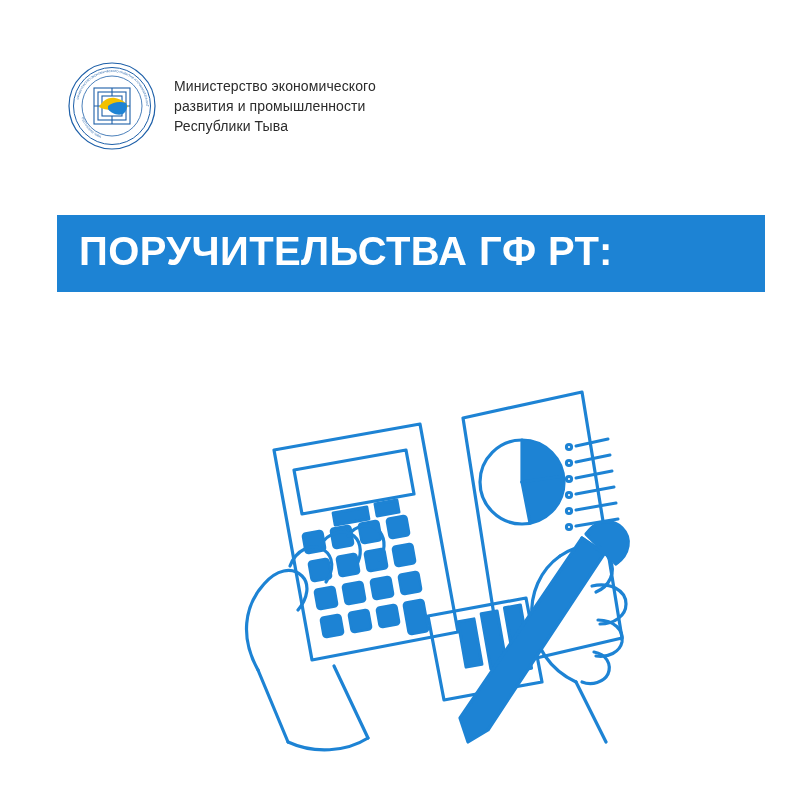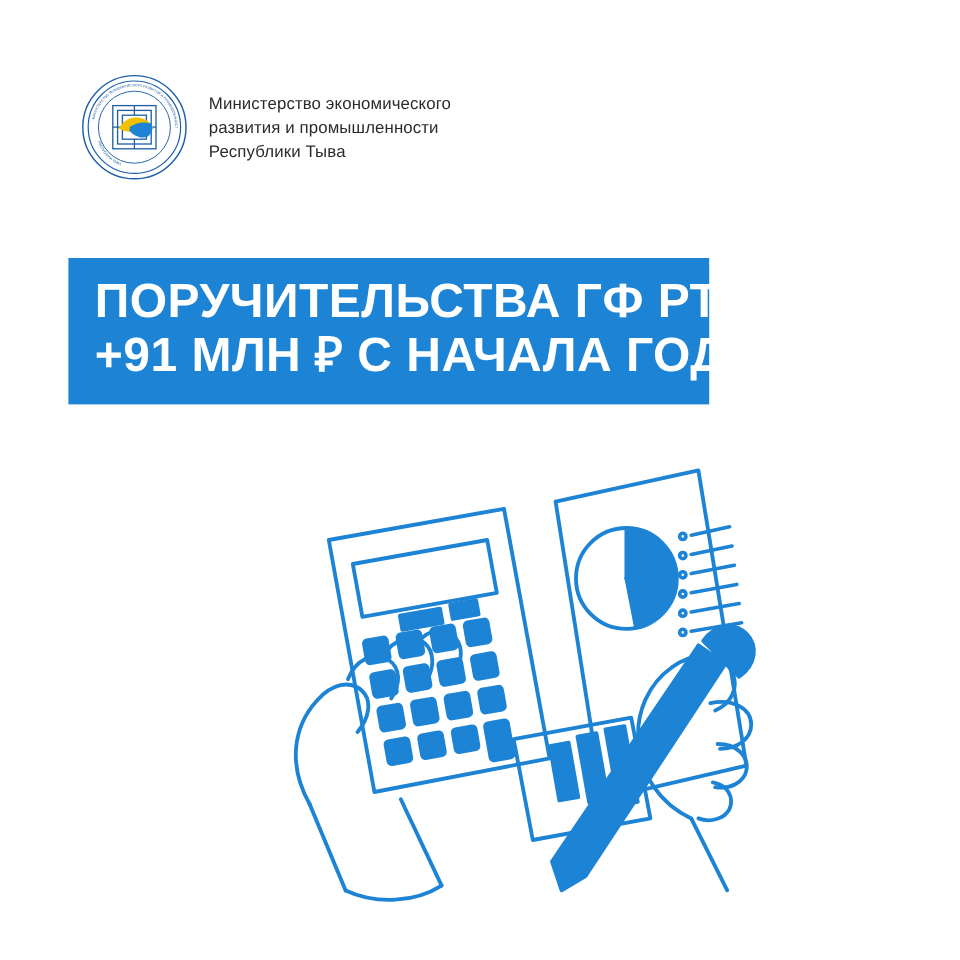--- a/index.html
+++ b/index.html
@@ -44,21 +44,21 @@
     letter-spacing: 0.1px;
     white-space: pre-line;
     padding-top: 2px;
   }
 
   
   .title-band {
     position: absolute;
     left: 57px;
     top: 215px;
-    width: 534px;
+    width: 708px;
     background: #1d83d4;
     padding: 14px 22px 18px 22px;
     box-sizing: border-box;
   }
   .title-line {
     color: #ffffff;
     font-family: "Liberation Sans", sans-serif;
     font-weight: bold;
     font-size: 40px;
     line-height: 1.13;
@@ -116,21 +116,20 @@
       </svg>
     </div>
 
     <div class="ministry-text">Министерство экономического
 развития и промышленности
 Республики Тыва</div>
   </div>
 
   <div class="title-band">
     <div class="title-line">ПОРУЧИТЕЛЬСТВА ГФ РТ:</div>
-    <div class="title-line">+91 МЛН ₽ С НАЧАЛА ГОДА</div>
   </div>
 
   <div class="illustration">
     <svg width="480" height="410" viewBox="0 0 480 410" xmlns="http://www.w3.org/2000/svg">
       <g fill="none" stroke="#1d83d4" stroke-width="3.2" stroke-linecap="round" stroke-linejoin="round">
 
         <g>
           <path d="M233 48 L352 22 L392 268 L272 296 Z"></path>
 
           <circle cx="292" cy="112" r="42"></circle>

